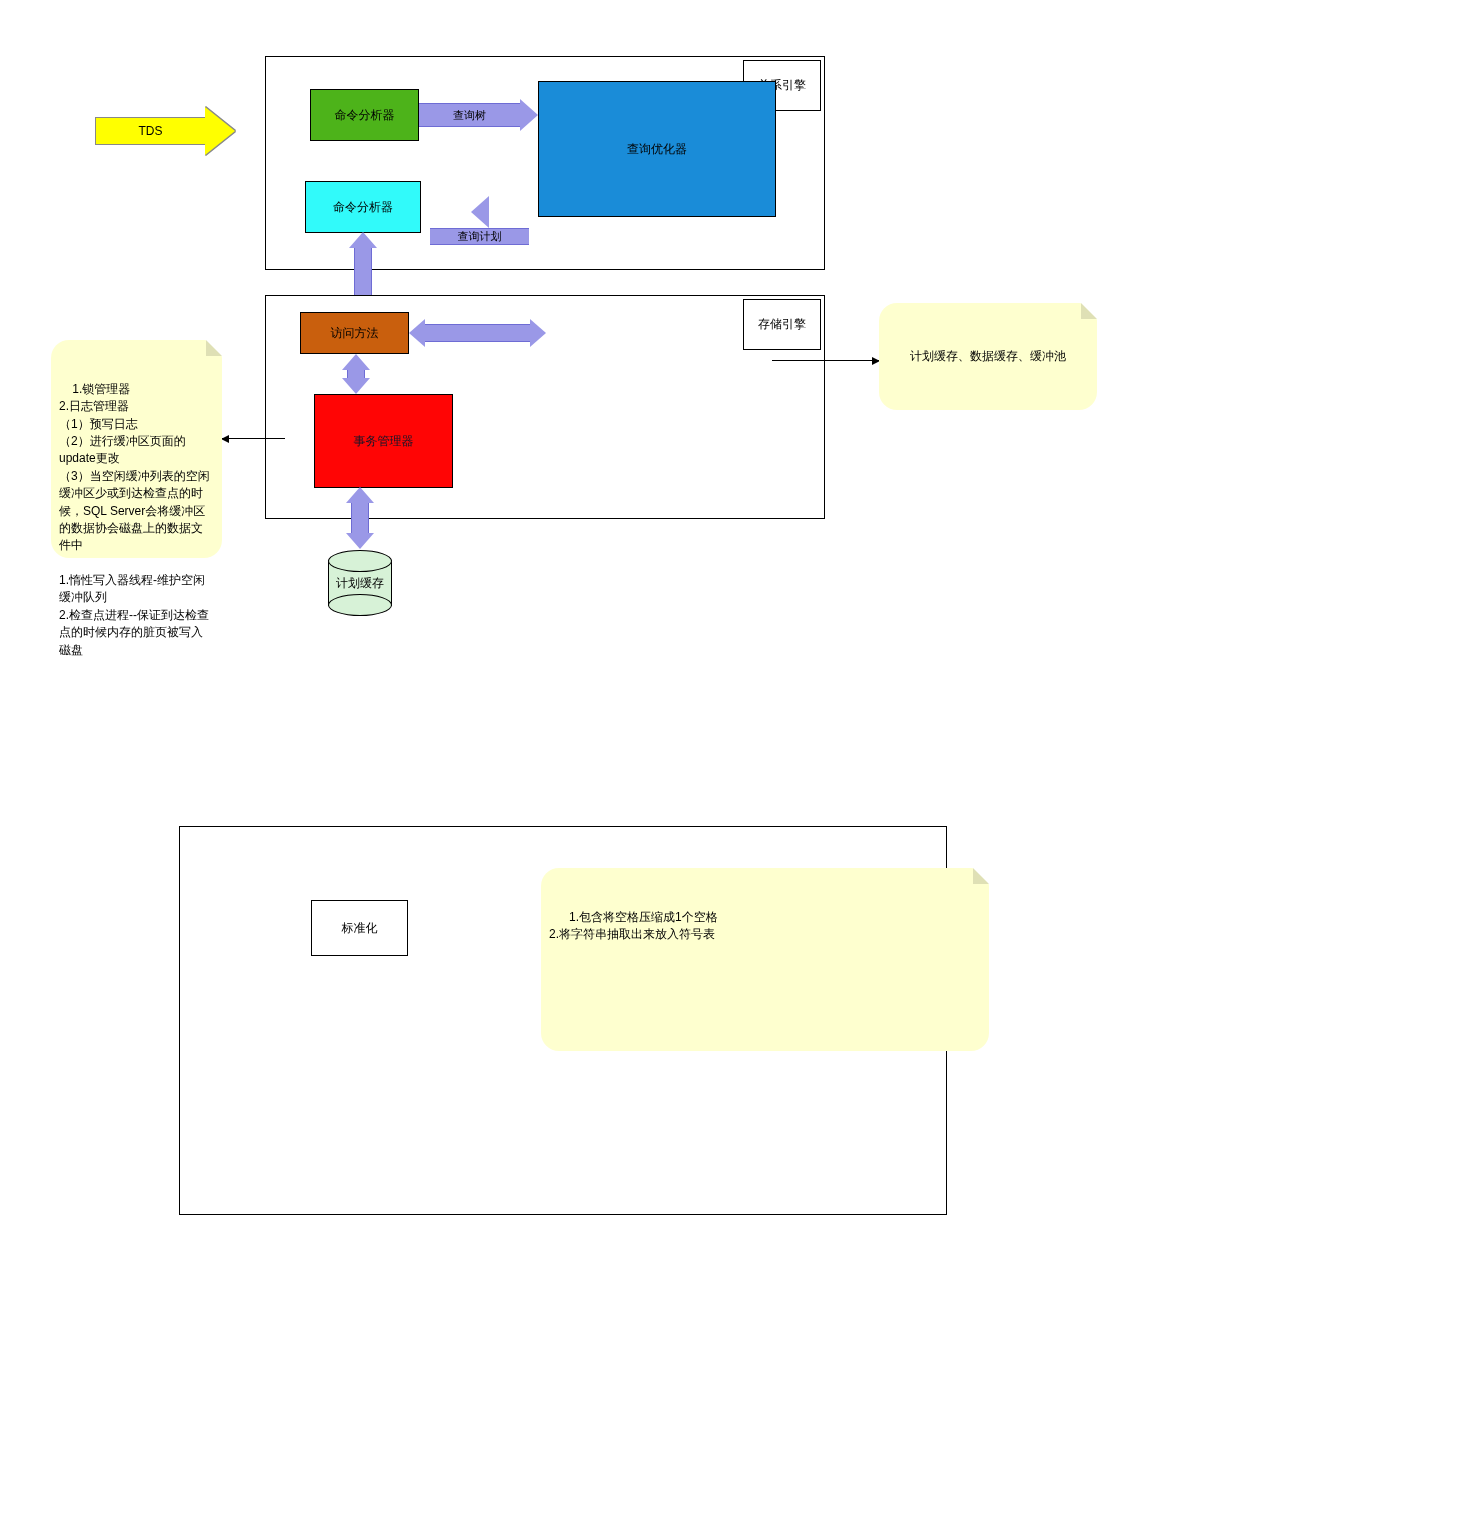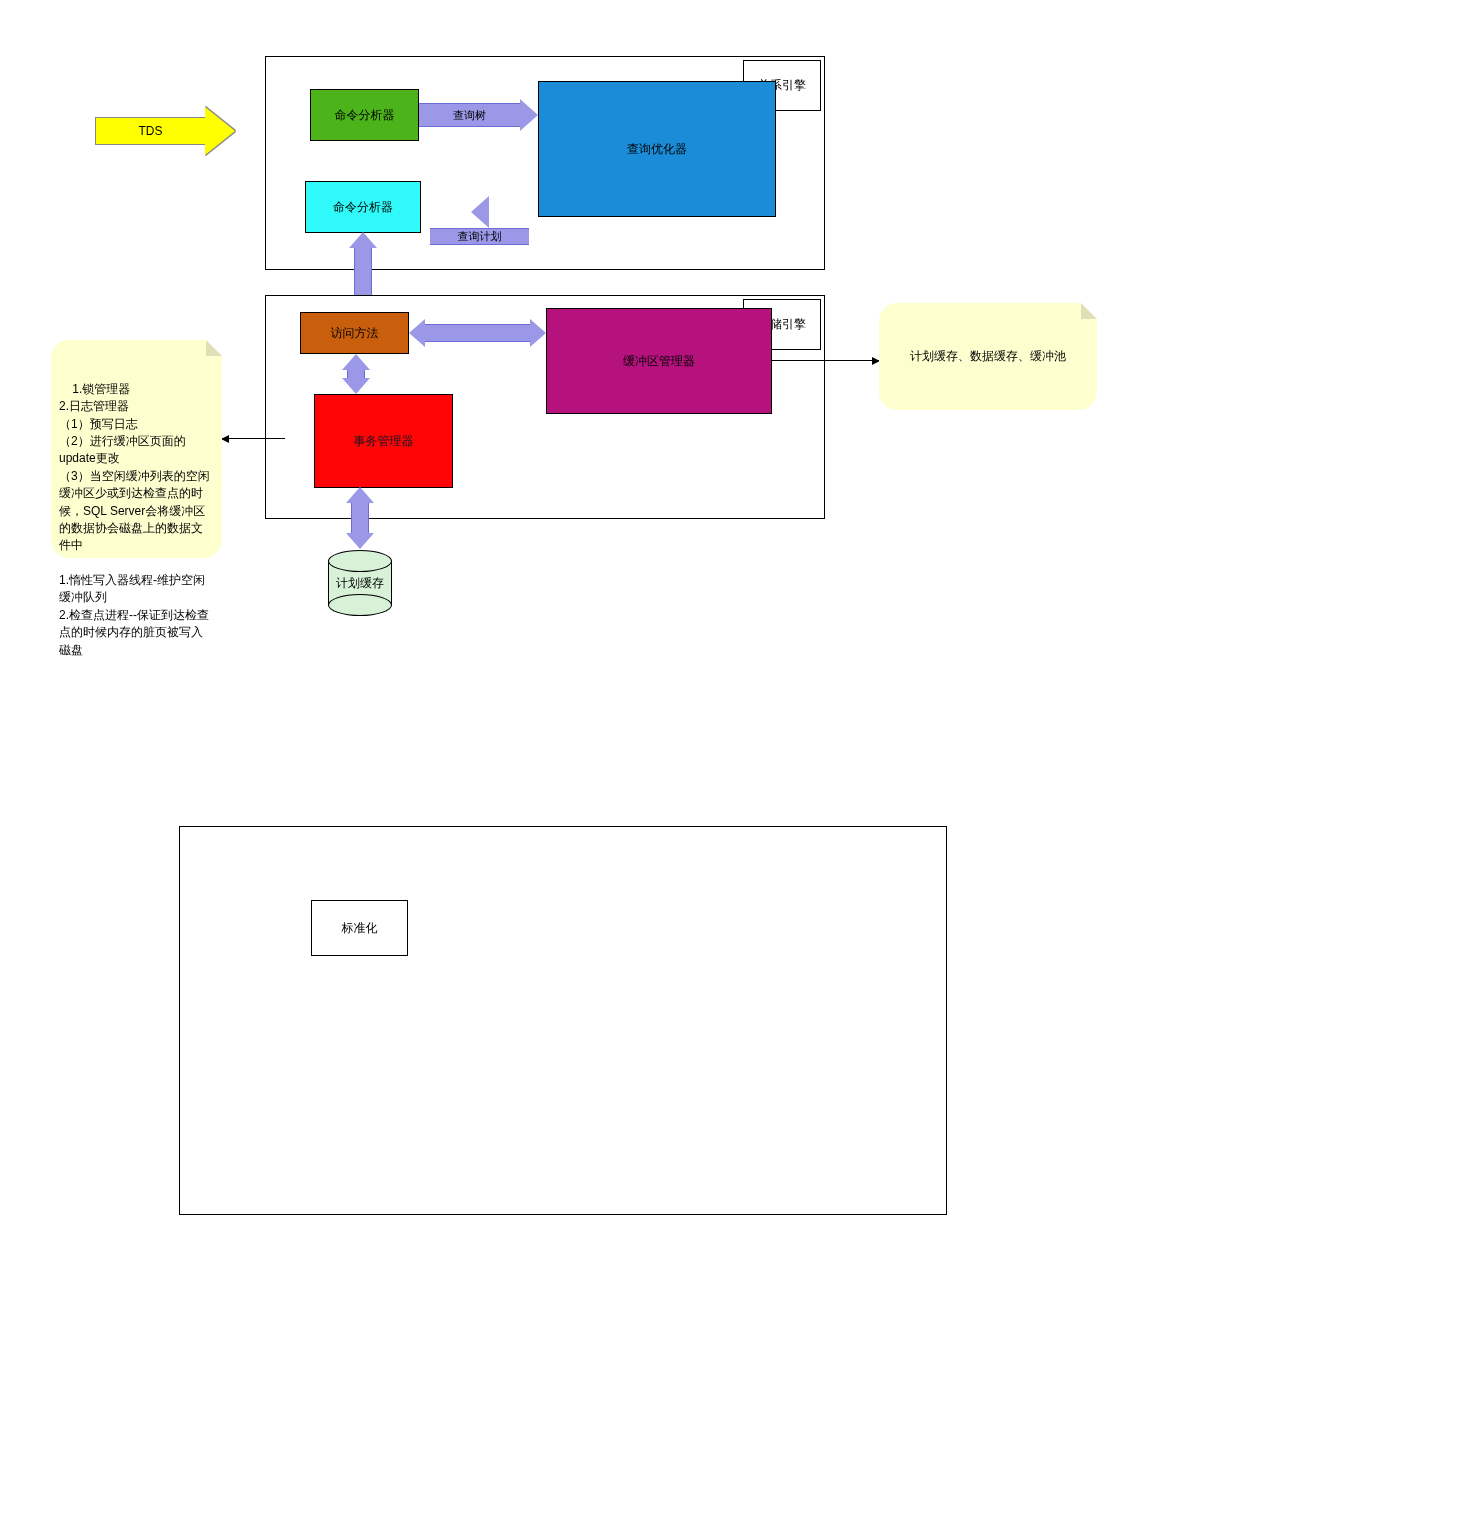--- a/index.html
+++ b/index.html
@@ -176,21 +176,20 @@
     <div class="head-u"></div>
     <div class="shaft" style="height:47px;"></div>
     <div class="head-d"></div>
   </div>
 
   <div class="abs container" style="left:265px; top:295px; width:560px; height:224px;">
     <div class="container-label">存储引擎</div>
 
     <div class="abs box" style="left:34px; top:16px; width:109px; height:42px; background:#c95f0d; color:#000;">访问方法</div>
 
-    <div class="abs box" style="left:280px; top:12px; width:226px; height:106px; background:#b5127e; color:#000;">缓冲区管理器</div>
 
     <div class="hdarrow" style="left:143px; top:23px;">
       <div class="head-l"></div>
       <div class="shaft" style="width:105px;"></div>
       <div class="head-r"></div>
     </div>
 
     <div class="vdarrow" style="left:76px; top:58px;">
       <div class="head-u"></div>
       <div class="shaft" style="height:8px;"></div>
@@ -232,15 +231,20 @@
     <div class="body" style="height:46px;">
       <span>计划缓存</span>
     </div>
     <div class="bot"></div>
   </div>
 
   <div class="abs container" style="left:179px; top:826px; width:768px; height:389px;padding-left:9px;">
 
     <div class="abs box" style="left:131px; top:73px; width:97px; height:56px; background:#fff;">标准化</div>
 
+    <div class="abs note" style="left:361px; top:41px; width:448px; height:183px;">
+      <div class="note-corner"></div>
+      <span>1.包含将空格压缩成1个空格
+2.将字符串抽取出来放入符号表</span>
+    </div>
   </div>
 
 </div>
 
 </body></html>

